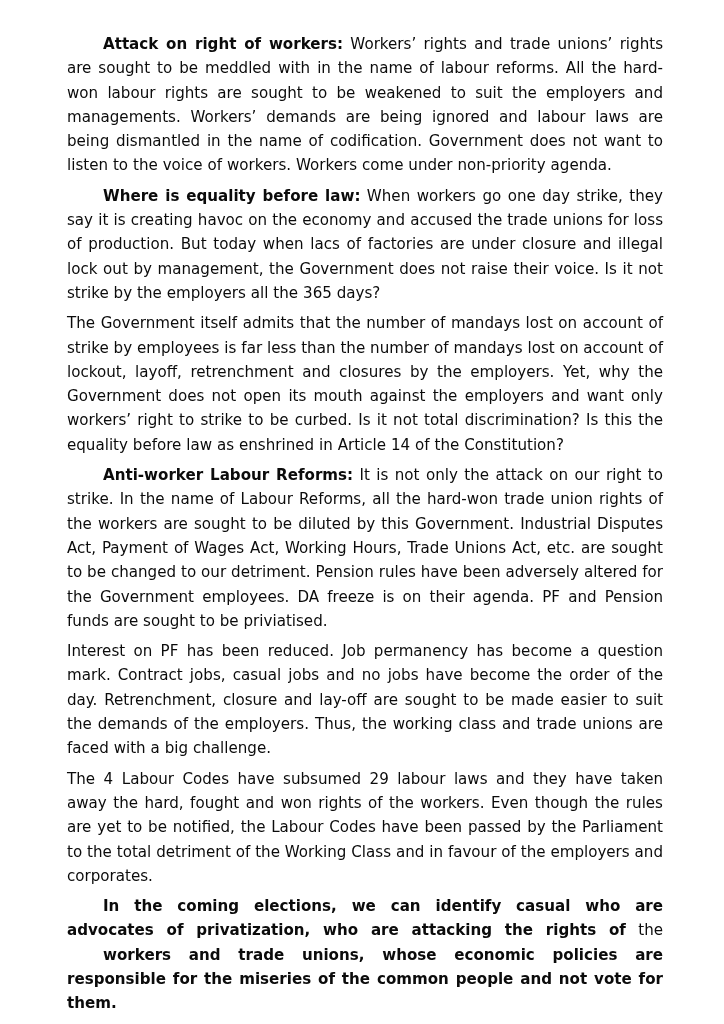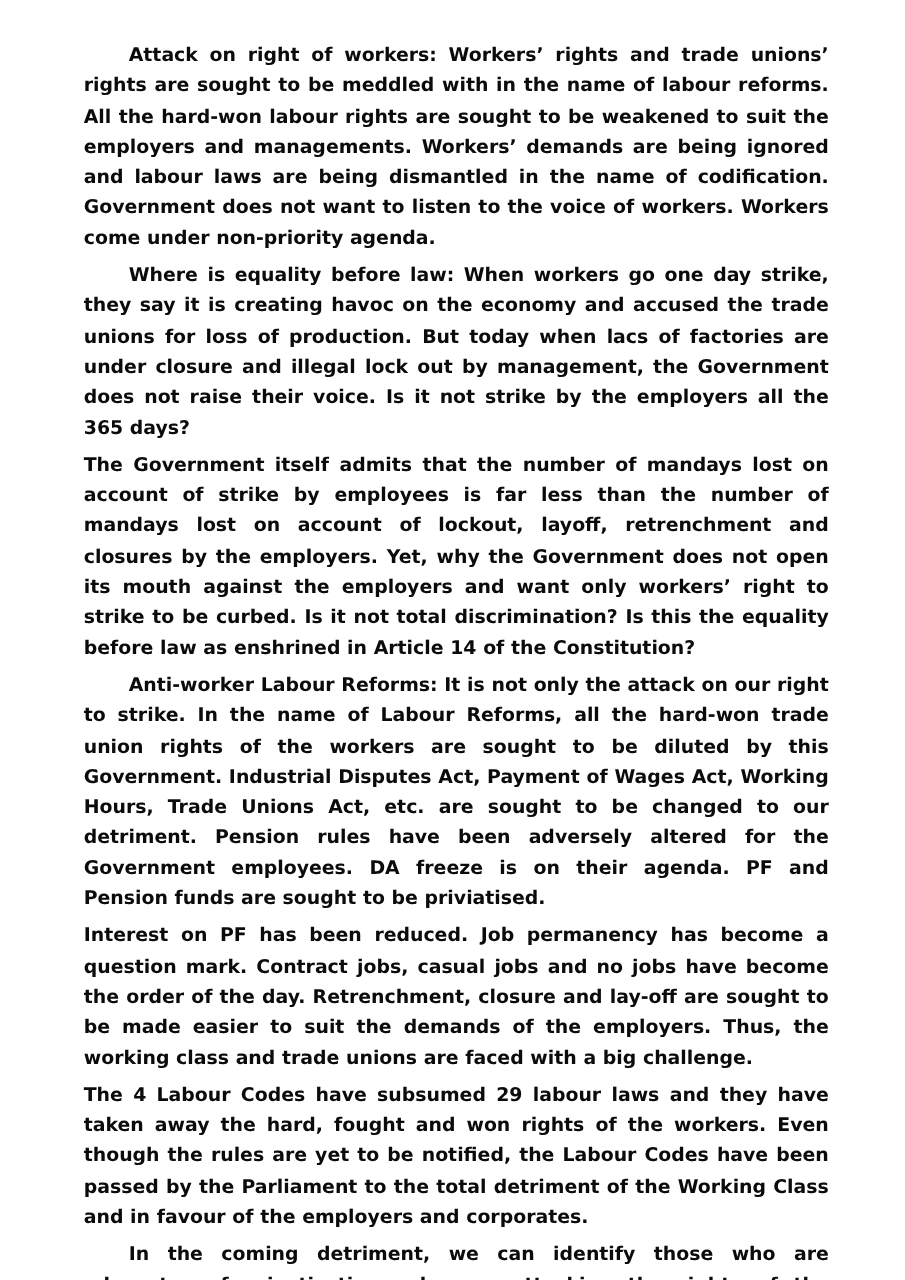--- a/index.html
+++ b/index.html
@@ -41,21 +41,21 @@
   }
   
   p.para > span.run {
     display: inline;
   }
   .b {
     font-weight: bold;
     margin-left: 36px;
   }
   .n {
-    font-weight: bold;
+    font-weight: normal;
   }
   p.all-bold {
     font-weight: bold;
   }
 </style>
 </head>
 <body>
 
 <div class="page">
   <div class="doc-body">
@@ -66,16 +66,16 @@
 
     <p class="para"><span class="n run">The Government itself admits that the number of mandays lost on account of strike by employees is far less than the number of mandays lost on account of lockout, layoff, retrenchment and closures by the employers.  Yet, why the Government does not open its mouth against the employers and want only workers’ right to strike to be curbed.  Is it not total discrimination? Is this the equality before law as enshrined in Article 14 of the Constitution?</span></p>
 
     <p class="para"><span class="b run">Anti-worker Labour Reforms:</span><span class="n run">   It is not only the attack on our right to strike. In the name of Labour Reforms, all the hard-won trade union rights of the workers are sought to be diluted by this Government.  Industrial Disputes Act, Payment of Wages Act, Working Hours, Trade Unions Act, etc. are sought to be changed to our detriment.  Pension rules have been adversely altered for the Government employees.  DA freeze is on their agenda.  PF and Pension funds are sought to be priviatised.</span></p>
 
     <p class="para"><span class="n run">Interest on PF has been reduced.  Job permanency has become a question mark.  Contract jobs, casual jobs and no jobs have become the order of the day.  Retrenchment, closure and lay-off are sought to be made easier to suit the demands of the employers.  Thus, the working class and trade unions are faced with a big challenge.</span></p>
 
     <p class="para"><span class="n run">The 4 Labour Codes have subsumed 29 labour laws and they have taken away the hard, fought and won rights of the workers.  Even though the rules are yet to be notified, the Labour Codes have been passed by the Parliament to the total detriment of the Working Class and in favour of the employers and corporates.</span></p>
 
 
-    <p class="para all-bold"><span class="b run">In the coming detriment, we can identify those who are advocates of privatization, who are attacking the rights of</span><span class="n run"> the </span><span class="b run">workers and trade unions, whose economic policies are responsible for the miseries of the common people and not vote for them.</span></p>
+    <p class="para all-bold"><span class="b run">In the coming elections, we can identify casual who are advocates of privatization, who are attacking the rights of</span><span class="n run"> the </span><span class="b run">workers and trade unions, whose economic policies are responsible for the miseries of the common people and not vote for them.</span></p>
 
   </div>
 </div>
 
 </body></html>

